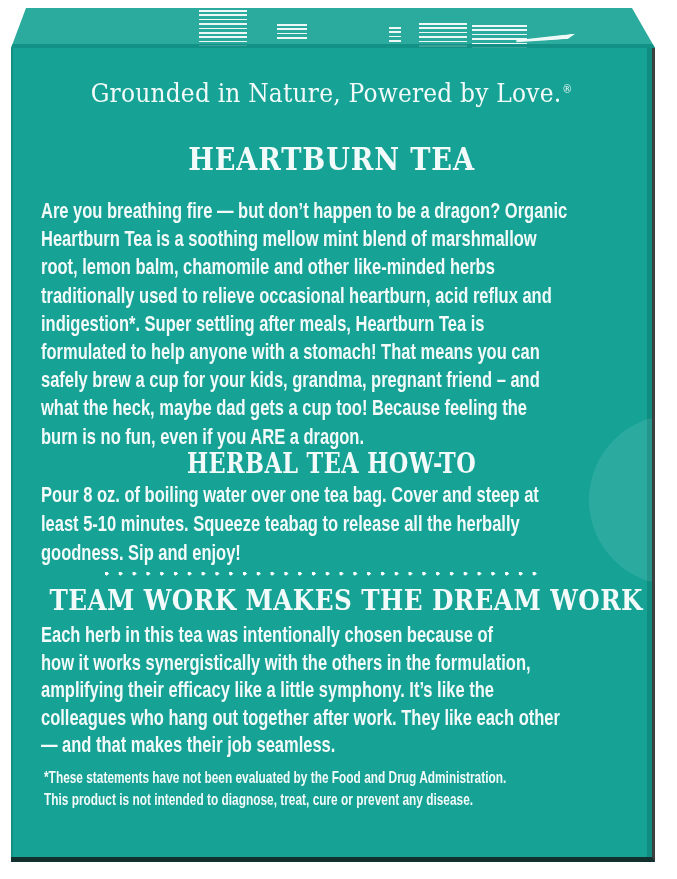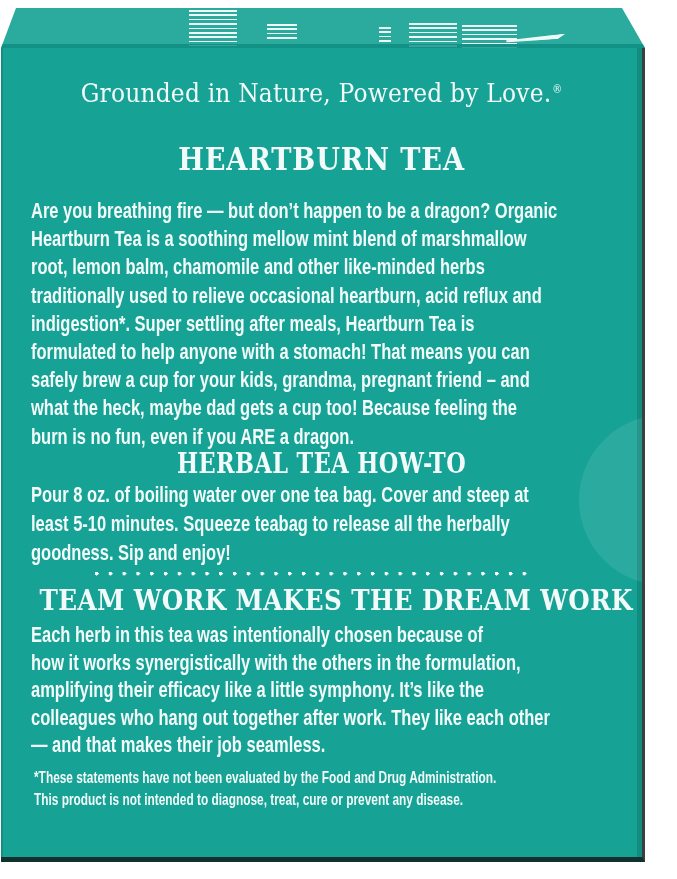--- a/index.html
+++ b/index.html
@@ -8,21 +8,21 @@
     --fold-shadow:#0d8b7f;
     --text-white:#f2fbf9;
     --edge-dark:#12312e;
     --side-dark:#39403e;
   }
   html,body{margin:0;padding:0;}
   .page{
     position:relative;width:677px;height:879px;background:#ffffff;
     overflow:hidden;font-family:"Liberation Sans",sans-serif;
   }
-  .box{position:absolute;left:1px;top:8px;width:555px;height:854px;}
+  .box{position:absolute;left:11px;top:8px;width:555px;height:854px;}
   
   .flap{
     position:absolute;left:0;top:0;width:644px;height:40px;
     background:var(--flap-teal);
     clip-path:polygon(15px 0,621px 0,644px 40px,0 40px);
   }
   .flap::after{
     content:"";position:absolute;left:0;bottom:0;width:100%;height:4px;
     background:var(--fold-shadow);opacity:.8;
   }

